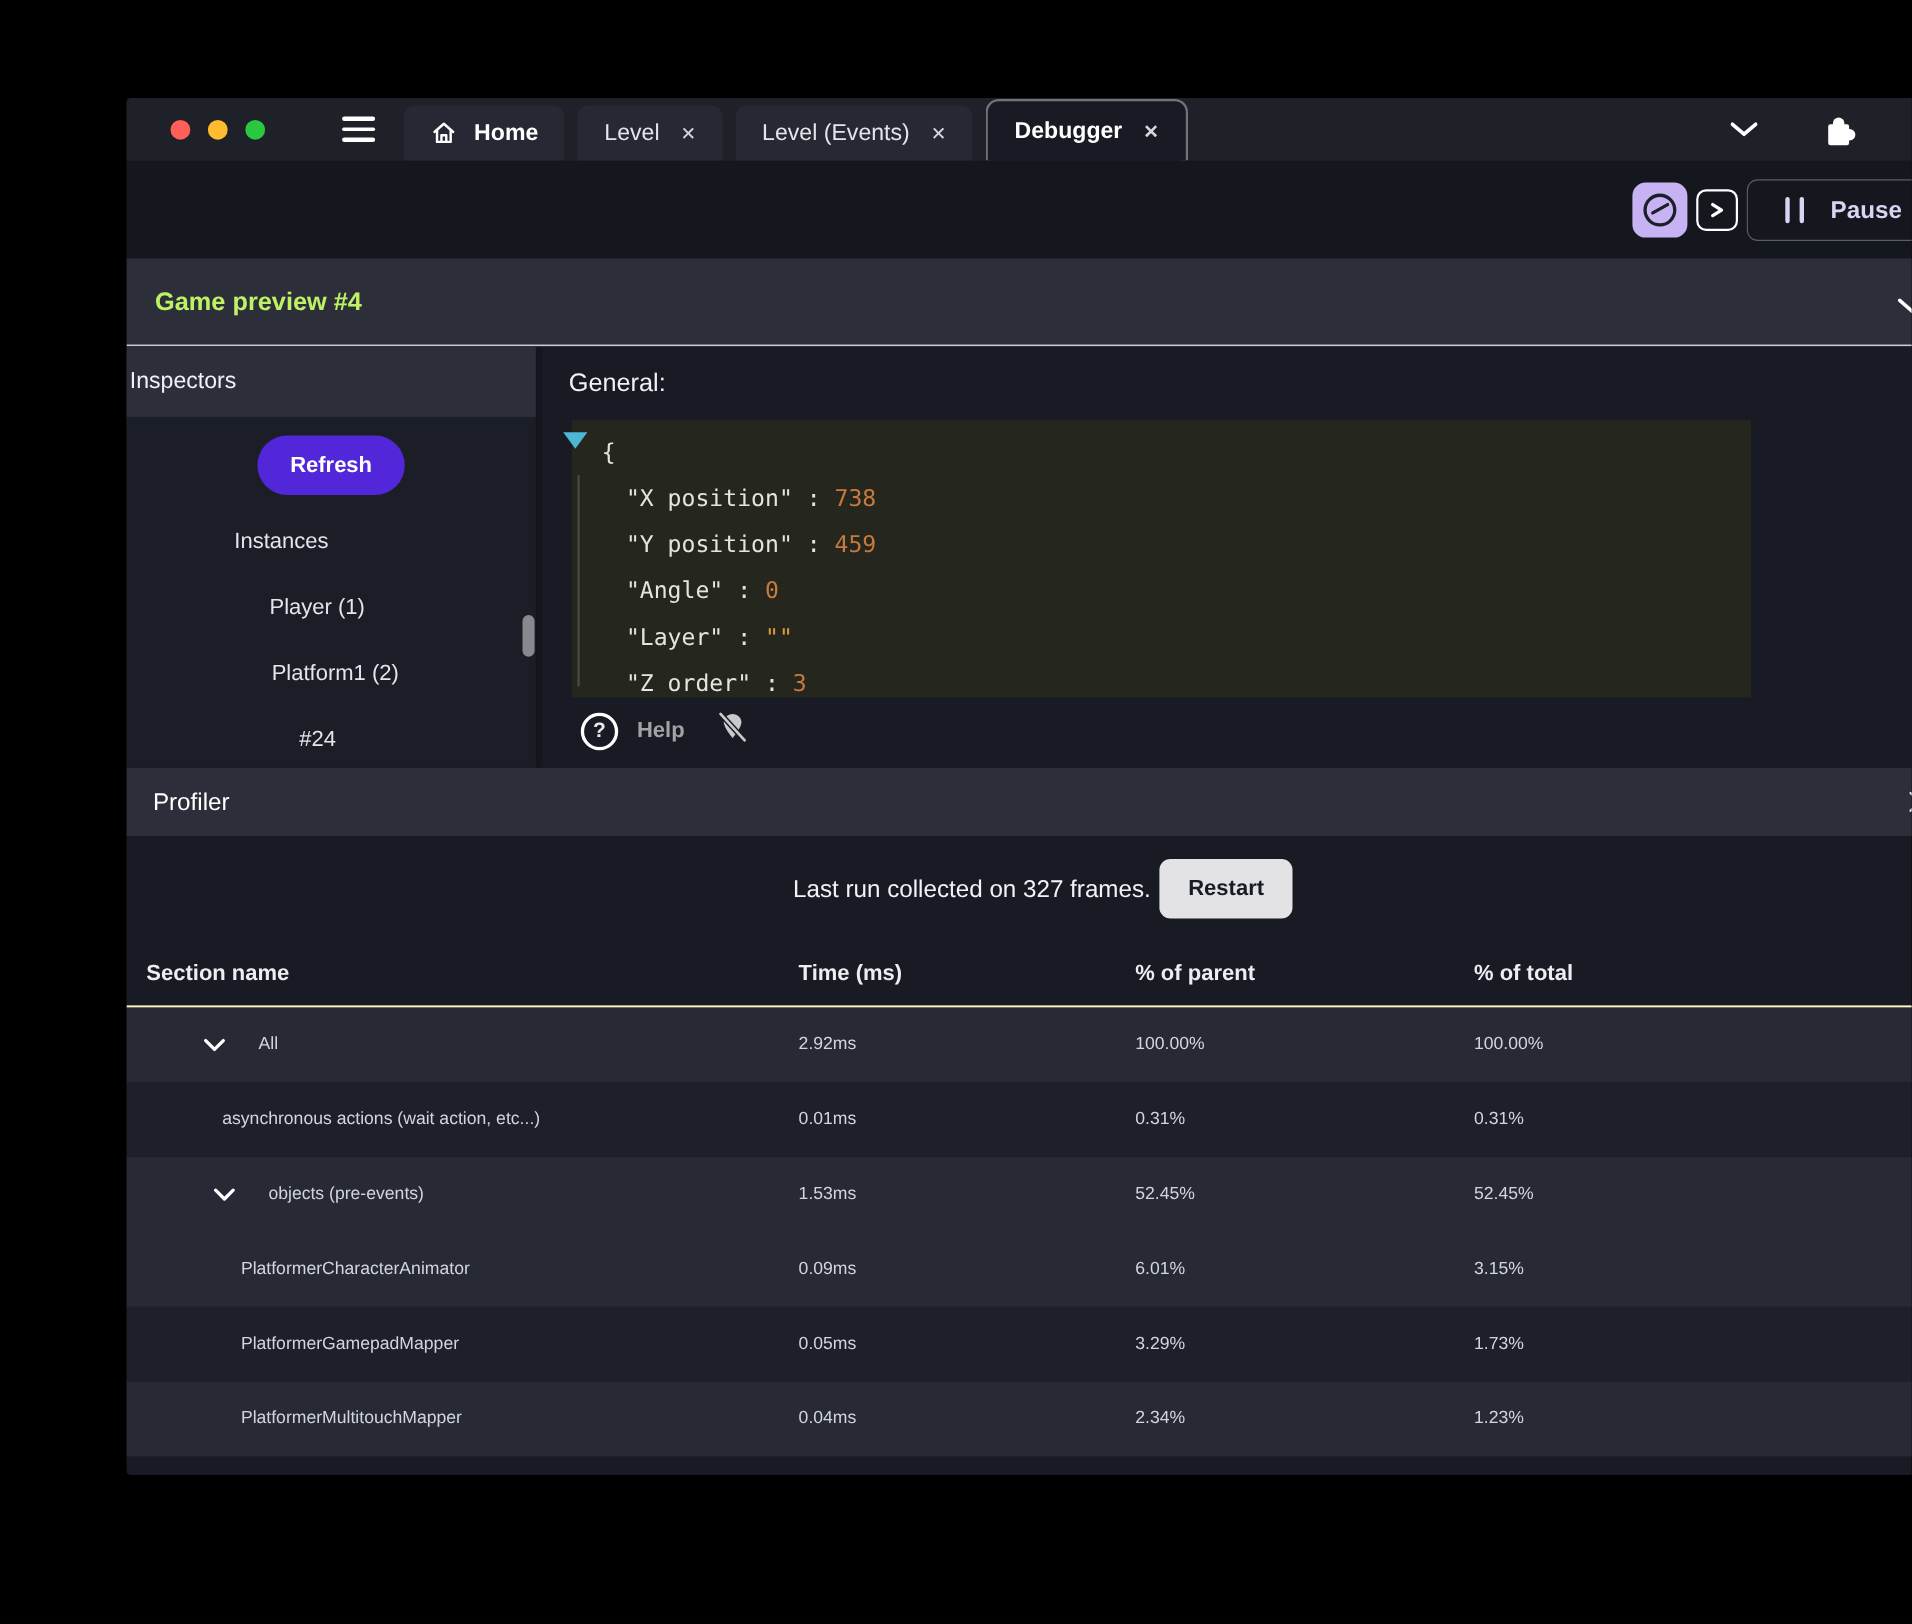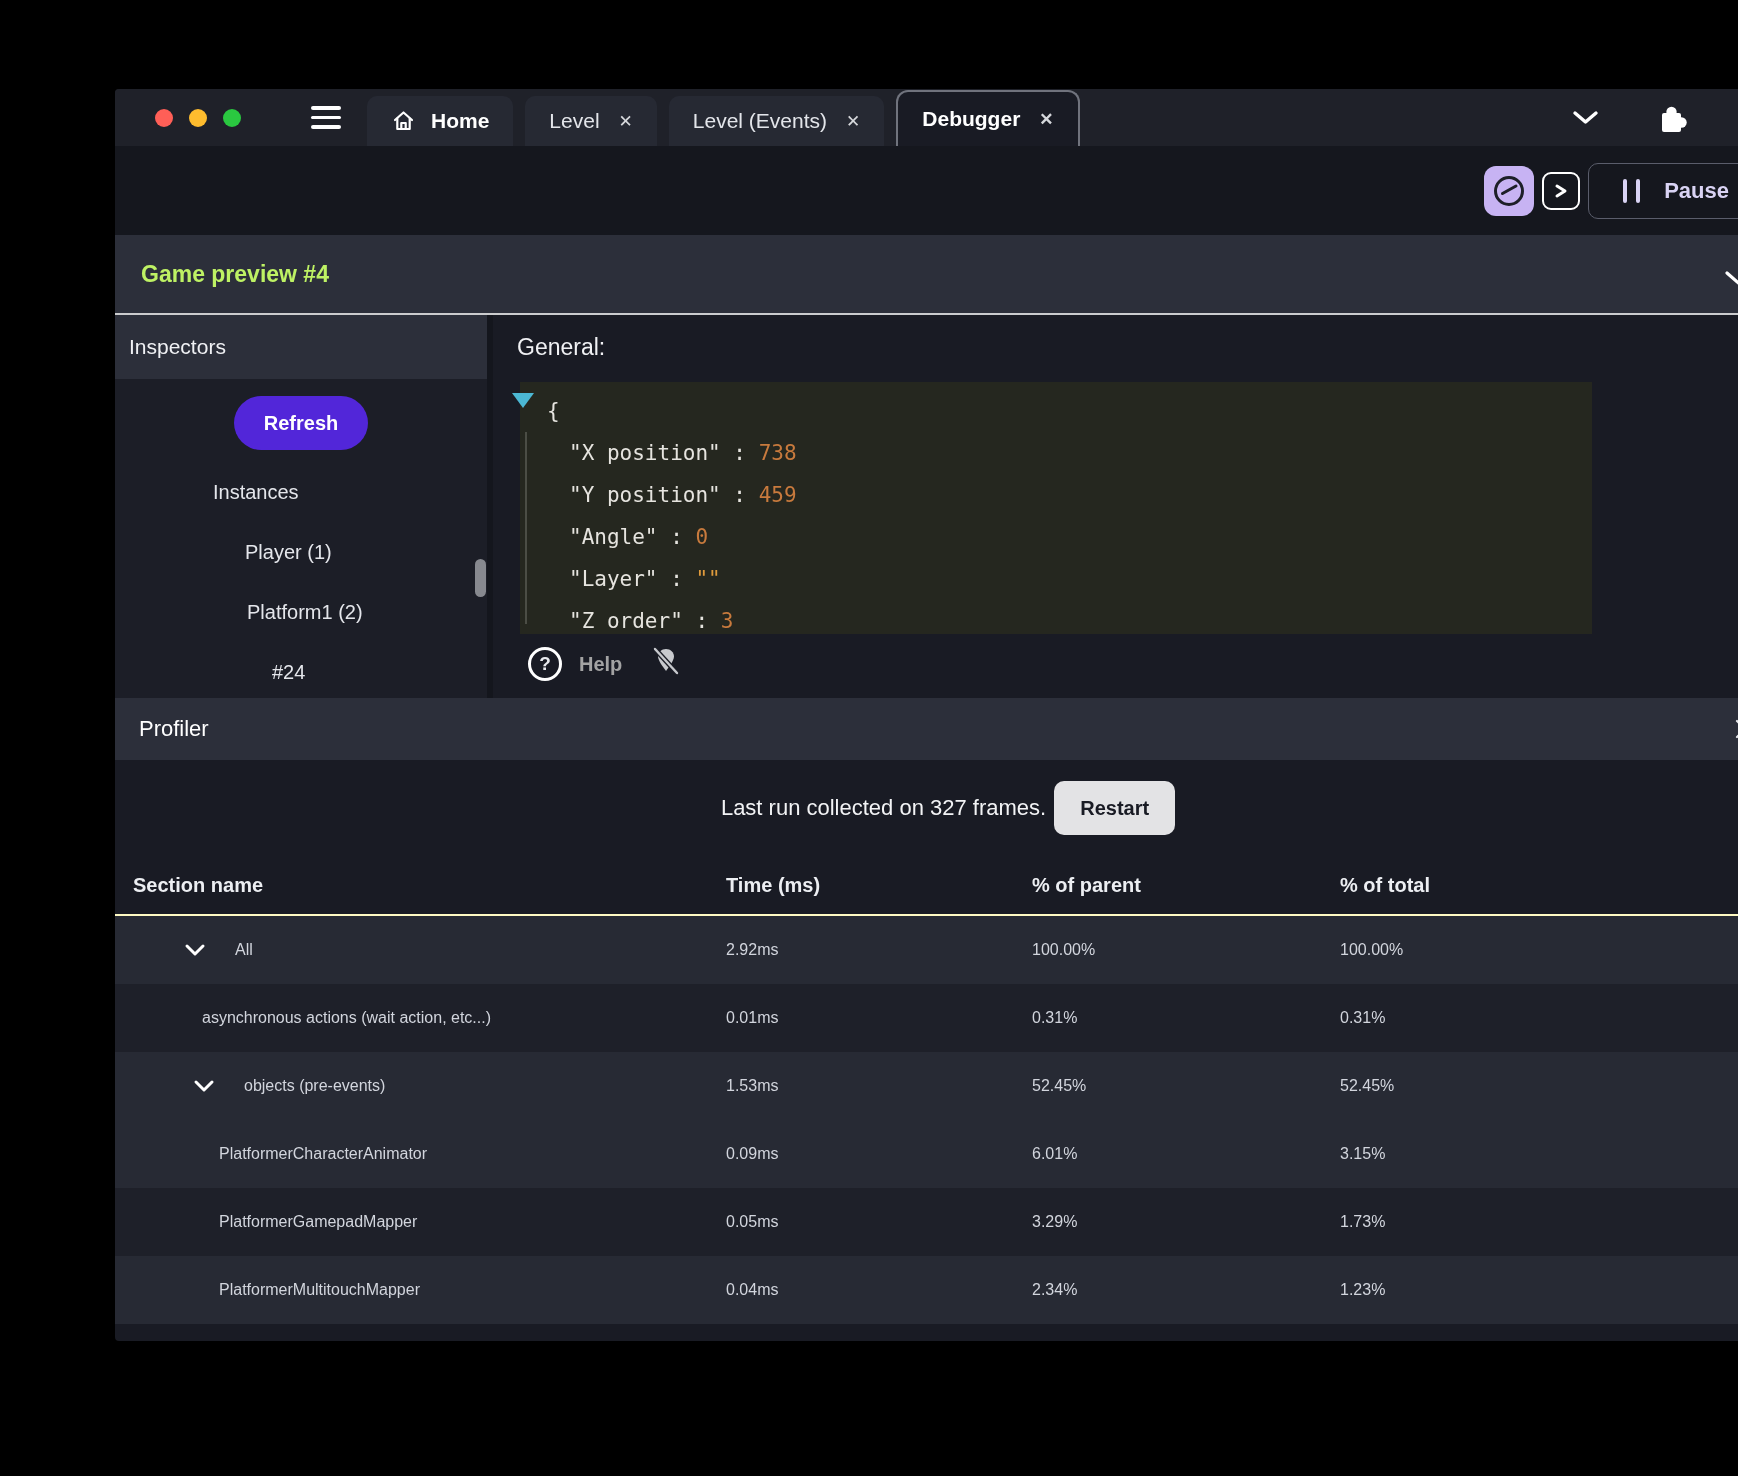--- a/index.html
+++ b/index.html
@@ -42,21 +42,21 @@
 
   
   .preview-bar { position:relative; height:78px; background:#2c2f3a; display:flex; align-items:center;
                  padding:0 26px; font-size:23px; font-weight:600; color:#bef264; }
   .preview-bar .chev-right { position:absolute; right:28px; top:30px; cursor:pointer; }
   .light-divider { height:2px; background:#cbccce; }
 
   
   .middle { position:relative; height:383px; display:flex; background:#191b24; }
   .inspectors { position:relative; width:372px; background:#1c1e27; }
-  .panel-header { height:64px; background:#2c2f3a; display:flex; align-items:center; padding-left:14px;
+  .panel-header { height:64px; background:#2c2f3a; display:flex; align-items:center; padding-left:3px;
                   font-size:21px; color:#f0f1f4; }
   .refresh-btn { display:block; margin:17px auto 12px; height:54px; padding:0 30px;
                  background:var(--accent-purple,#5226d9); color:#fff; font-weight:700; font-size:20px;
                  border:none; border-radius:27px; cursor:pointer; font-family:inherit; }
   .tree { margin-top:5px; }
   .tree-item { height:60px; display:flex; align-items:center; font-size:20px; color:#e4e6eb; cursor:pointer; }
   .lvl-0{ padding-left:98px; } .lvl-1{ padding-left:130px; } .lvl-1b{ padding-left:132px; } .lvl-2{ padding-left:157px; }
   .insp-scrollbar { position:absolute; right:1px; top:244px; width:11px; height:38px; border-radius:6px; background:#87898f; }
   .divider-v { width:6px; background:#14161d; }
 

